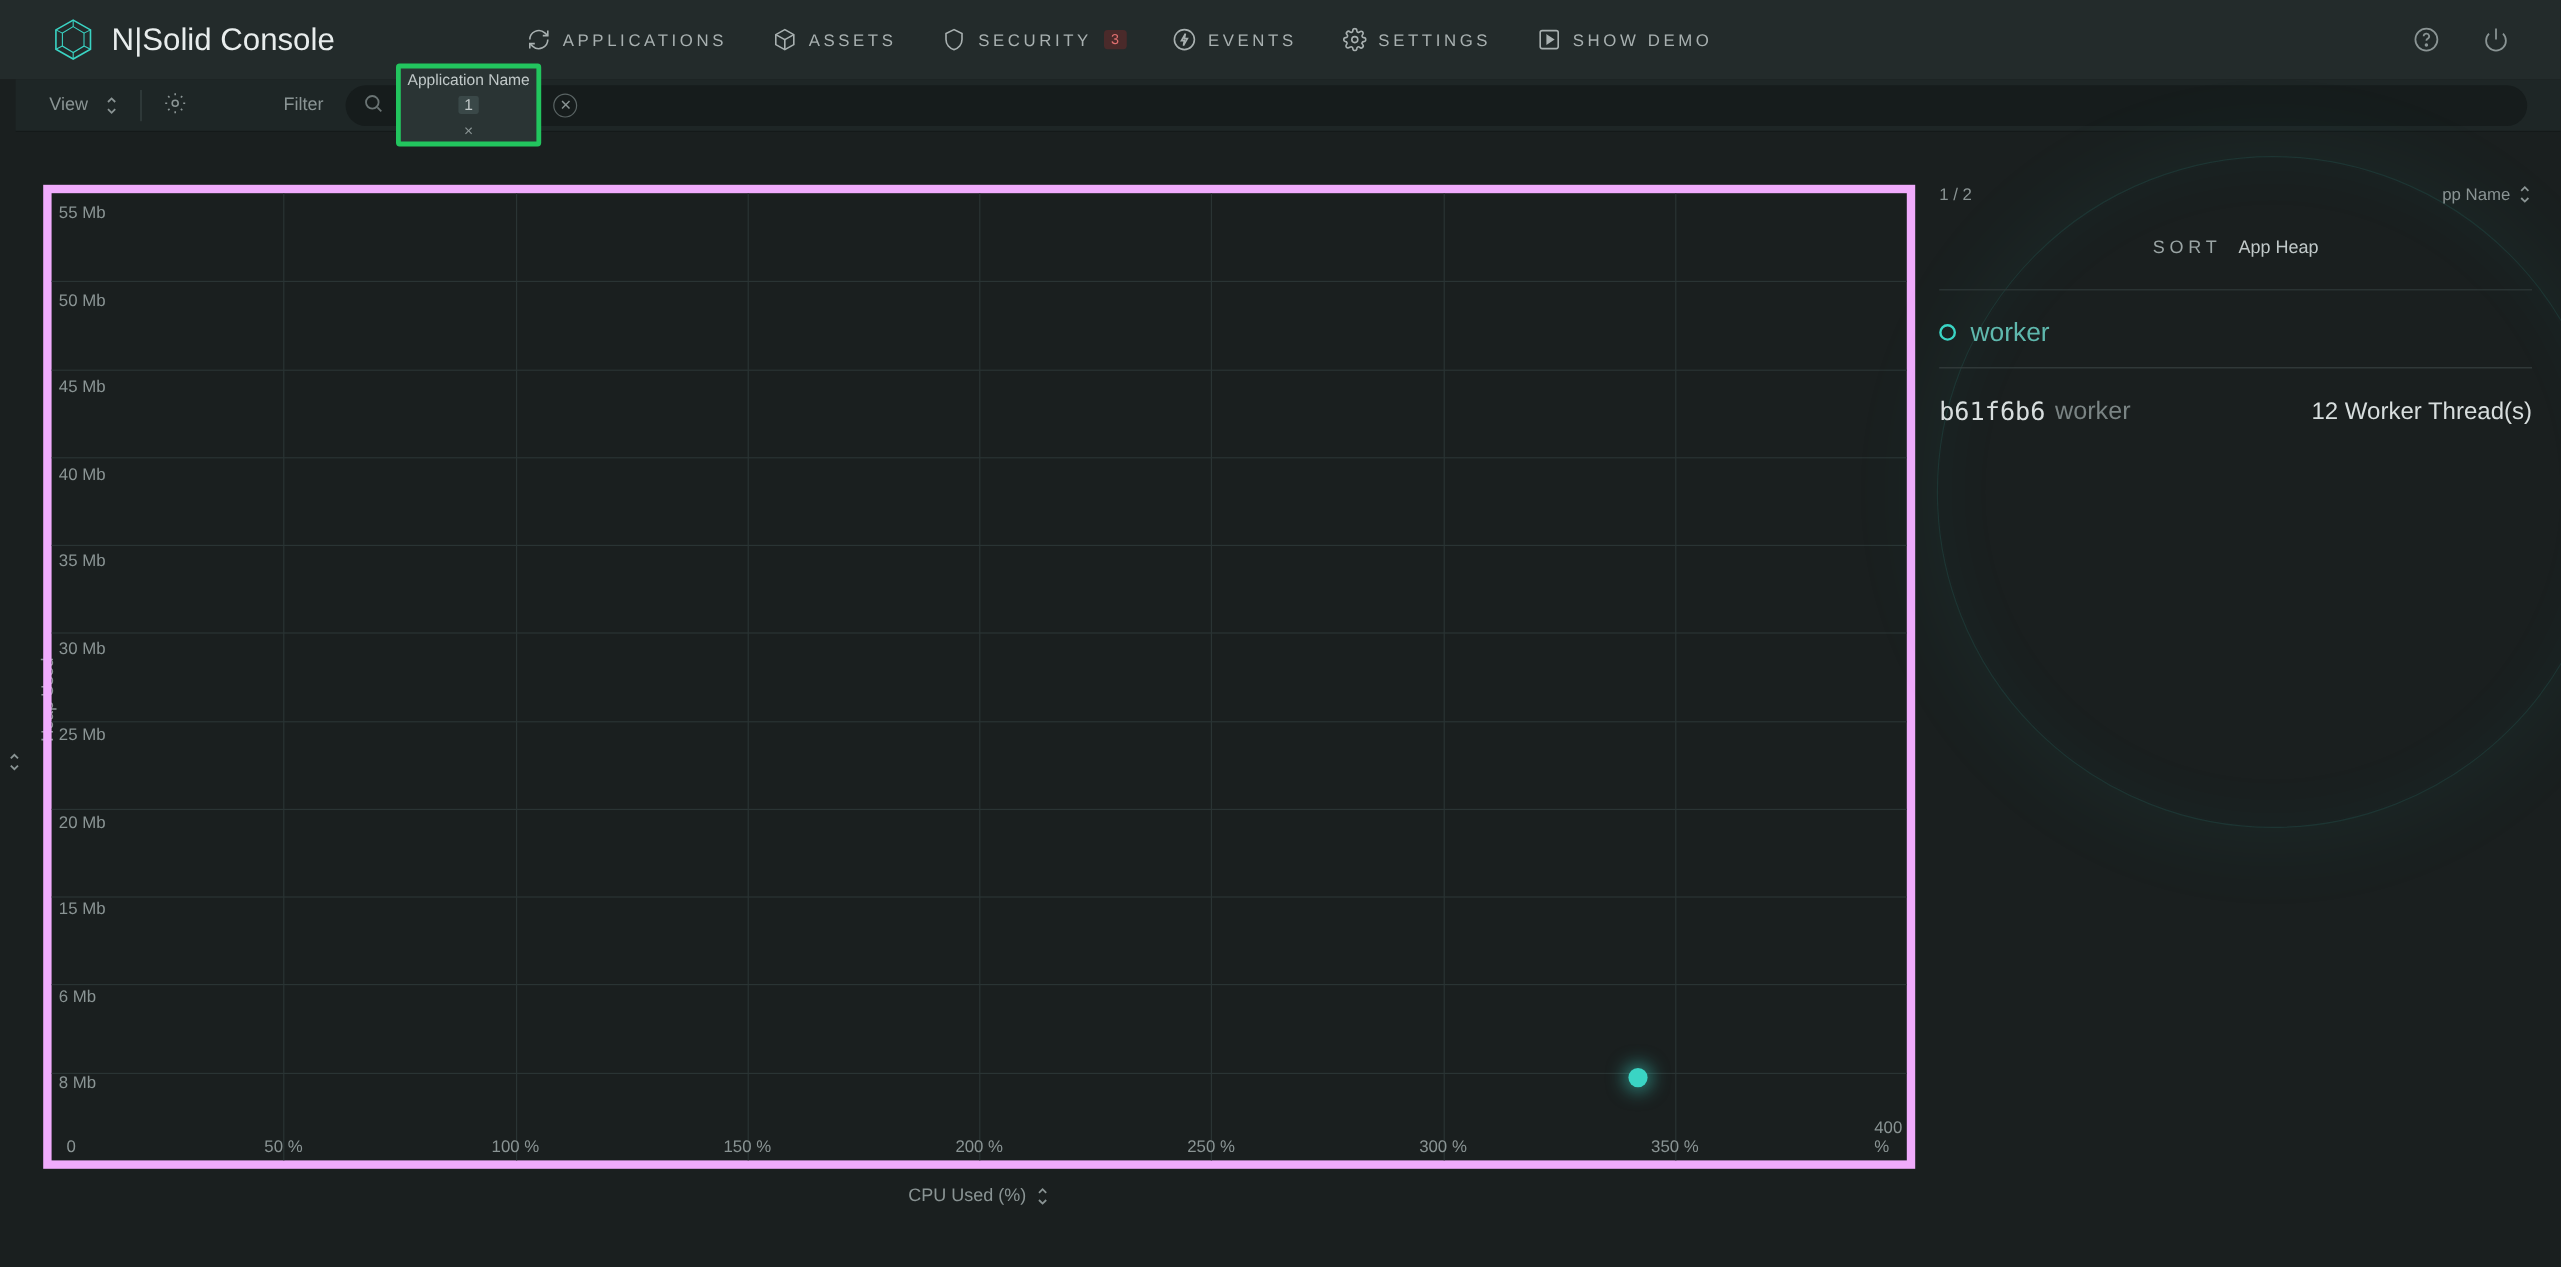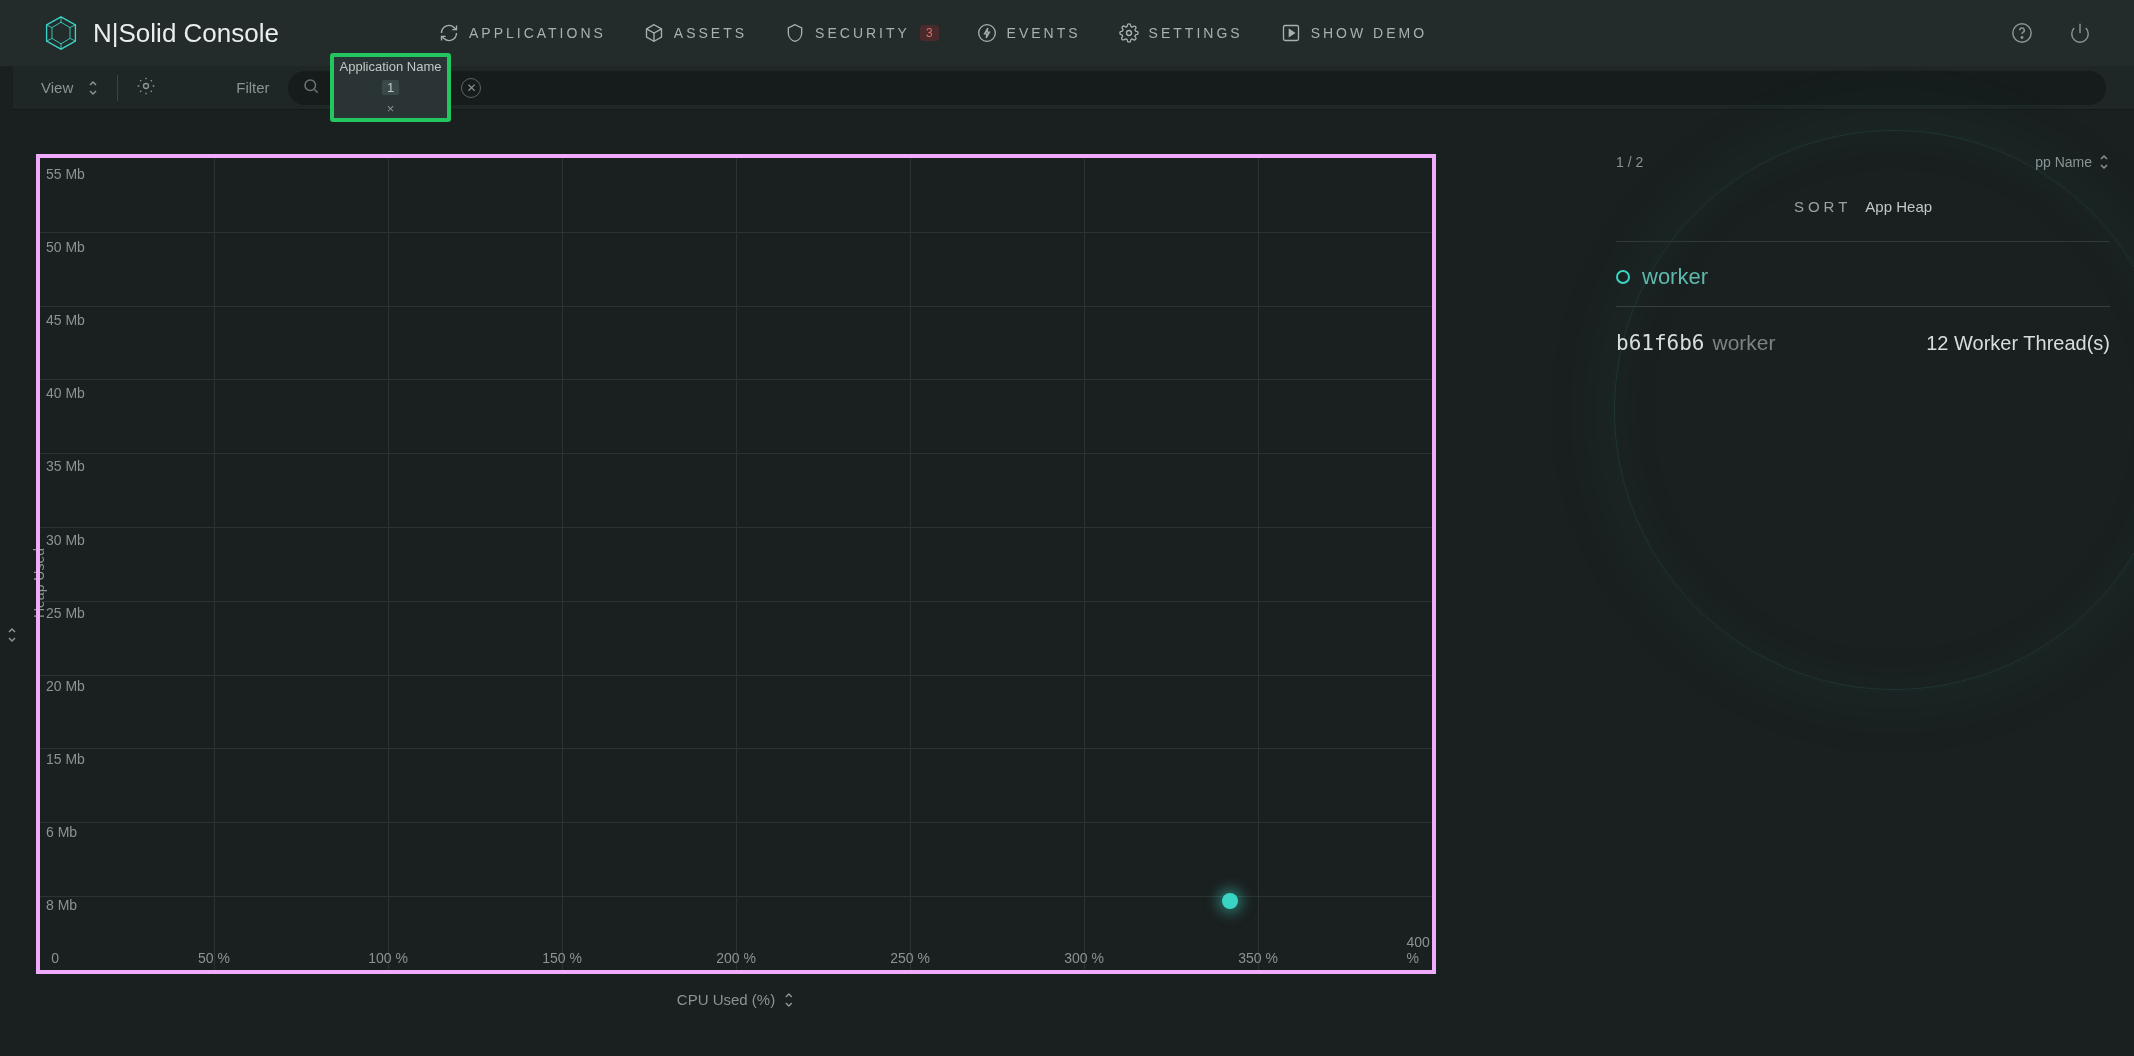--- a/index.html
+++ b/index.html
@@ -165,23 +165,23 @@
 .y-axis-updown {
   position: absolute;
   left: 6px;
   top: calc(50% + 44px);
   color:#8a9494;
 }
 .chart-wrap {
   position: absolute;
   left: 36px;
   top: 44px;
-  width: 1400px;
+  width: 1560px;
   height: 820px;
-  border: 4px solid #f0abfc;
+  border: 7px solid #f0abfc;
 }
 .grid-col { position: absolute; top: 0; bottom: 0; border-right: 1px solid #2a3434; }
 .grid-row { position: absolute; left: 0; right: 0; border-bottom: 1px solid #2a3434; }
 .y-tick {
   position: absolute;
   left: 6px;
   color: #8a9494;
   font-size: 14px;
 }
 .x-tick {

